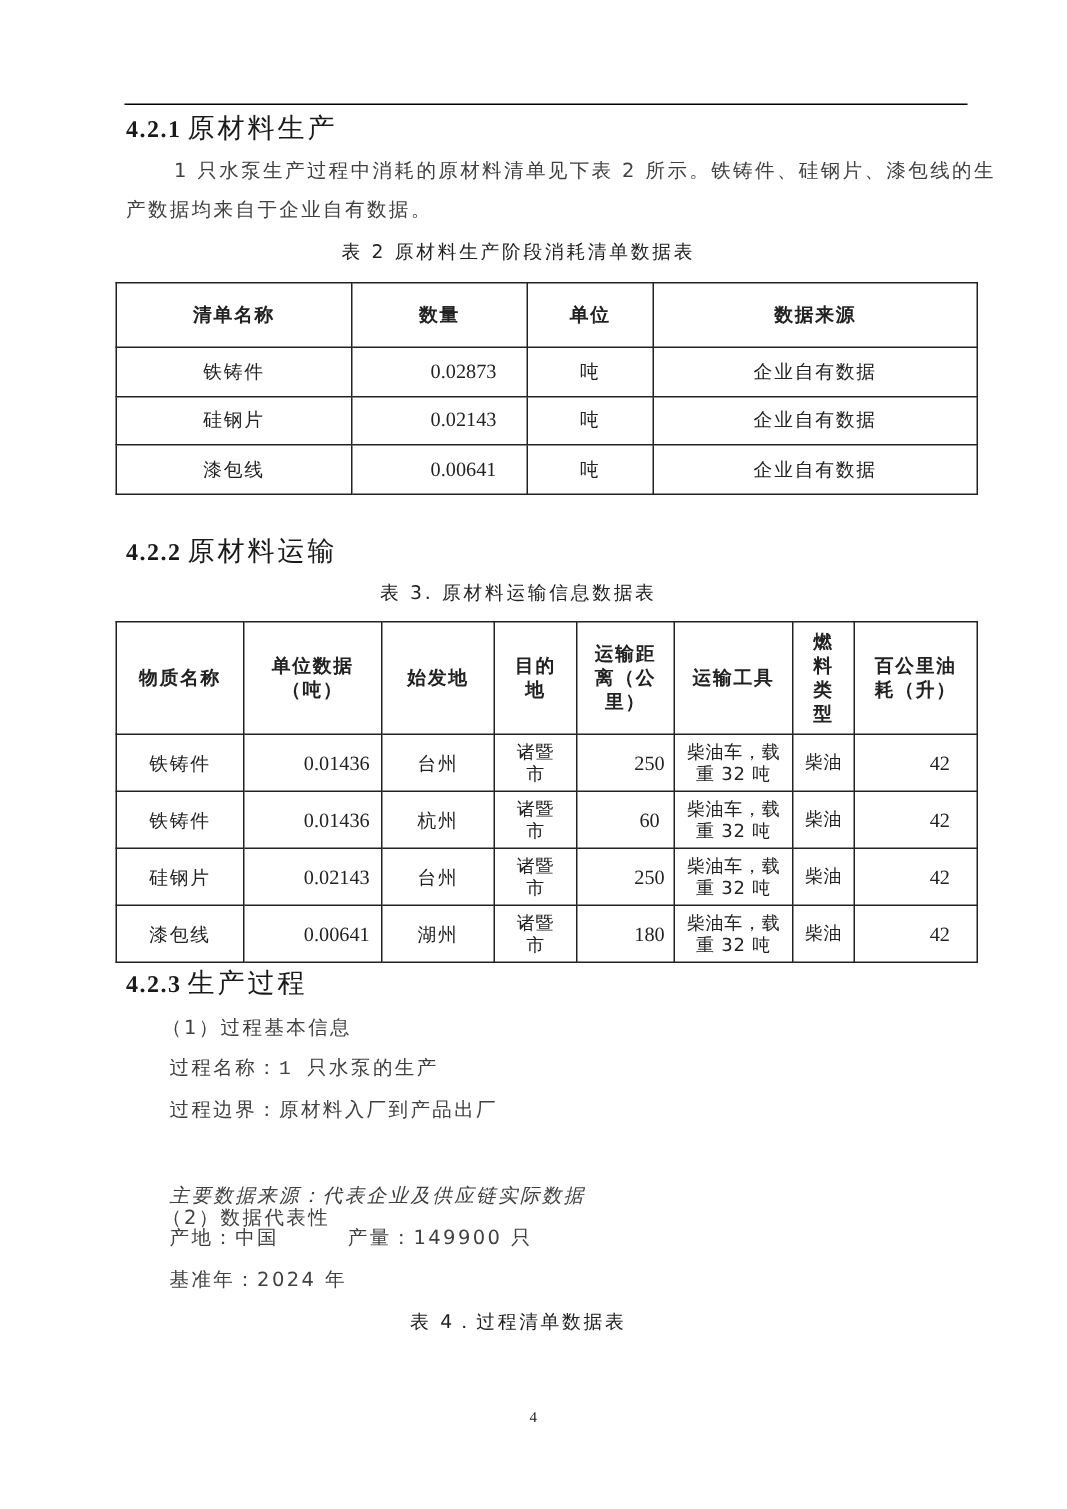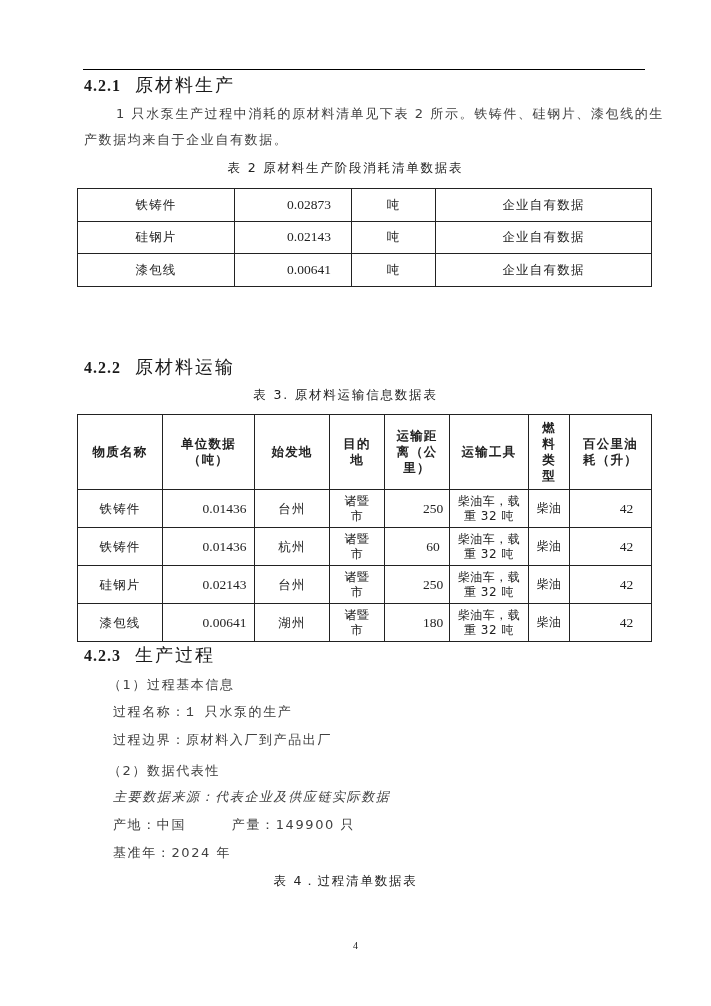--- a/index.html
+++ b/index.html
@@ -10,21 +10,21 @@
     }
     .rule {
       position: absolute; left: 83px; top: 69px; width: 562px; height: 0;
       border-top: 1.5px solid #000;
     }
     .h3 {
       position: absolute; left: 84px;
       font-size: 16px; font-weight: bold; letter-spacing: 1px;
       font-family: "Liberation Serif", "DejaVu Serif", serif;
     }
-    .h3 .num { font-weight: bold; margin-right: 14px; }
+    .h3 .num { font-weight: bold; margin-right: 4px; }
     .h3 .txt { font-family: "DejaVu Sans", sans-serif; font-weight: normal; font-size: 18px; letter-spacing: 2px; }
     .para {
       position: absolute; font-size: 13px; letter-spacing: 1.6px;
       font-family: "DejaVu Sans", sans-serif; color: #404040;
       white-space: nowrap;
     }
     .caption {
       position: absolute; left: 0; width: 691px; text-align: center;
       font-size: 12.5px; letter-spacing: 1.8px;
       font-family: "DejaVu Sans", sans-serif; color: #222;
@@ -64,20 +64,26 @@
 <div class="caption" style="top:160px;">表 2 原材料生产阶段消耗清单数据表</div>
 
 <table class="t" id="t2">
   <colgroup>
       <col style="width:157px">
       <col style="width:117px">
       <col style="width:84px">
       <col style="width:216px">
     </colgroup>
   <tbody>
+      <tr class="head">
+    <th>清单名称</th>
+    <th>数量</th>
+    <th>单位</th>
+    <th>数据来源</th>
+  </tr>
   <tr class="row">
     <td>铁铸件</td>
     <td class="num">0.02873</td>
     <td>吨</td>
     <td>企业自有数据</td>
   </tr>
   <tr class="row">
     <td>硅钢片</td>
     <td class="num">0.02143</td>
     <td>吨</td>
@@ -161,19 +167,19 @@
   </tr>
 </tbody>
   </table>
 
 <div class="h3" style="top:643px;">
   <span class="num">4.2.3</span><span class="txt">生产过程</span>
 </div>
 <div class="para" style="left:108px; top:676px;">（1）过程基本信息</div>
 <div class="para" style="left:113px; top:703px;font-family:Liberation Mono, monospace;">过程名称：1 只水泵的生产</div>
 <div class="para" style="left:113px; top:731px;">过程边界：原材料入厂到产品出厂</div>
-<div class="para" style="left:108px; top:762px;">（2）数据代表性</div>
+<div class="para" style="left:108px; top:803px;">（2）数据代表性</div>
 <div class="para" style="left:113px; top:788px;font-style:italic;">主要数据来源：代表企业及供应链实际数据</div>
 <div class="para" style="left:113px; top:816px; white-space:pre;">产地：中国        产量：149900 只</div>
 <div class="para" style="left:113px; top:844px;">基准年：2024 年</div>
 <div class="caption" style="top:873px;">表 4．过程清单数据表</div>
 
 <div class="pagenum">4</div>
 
 </body></html>

